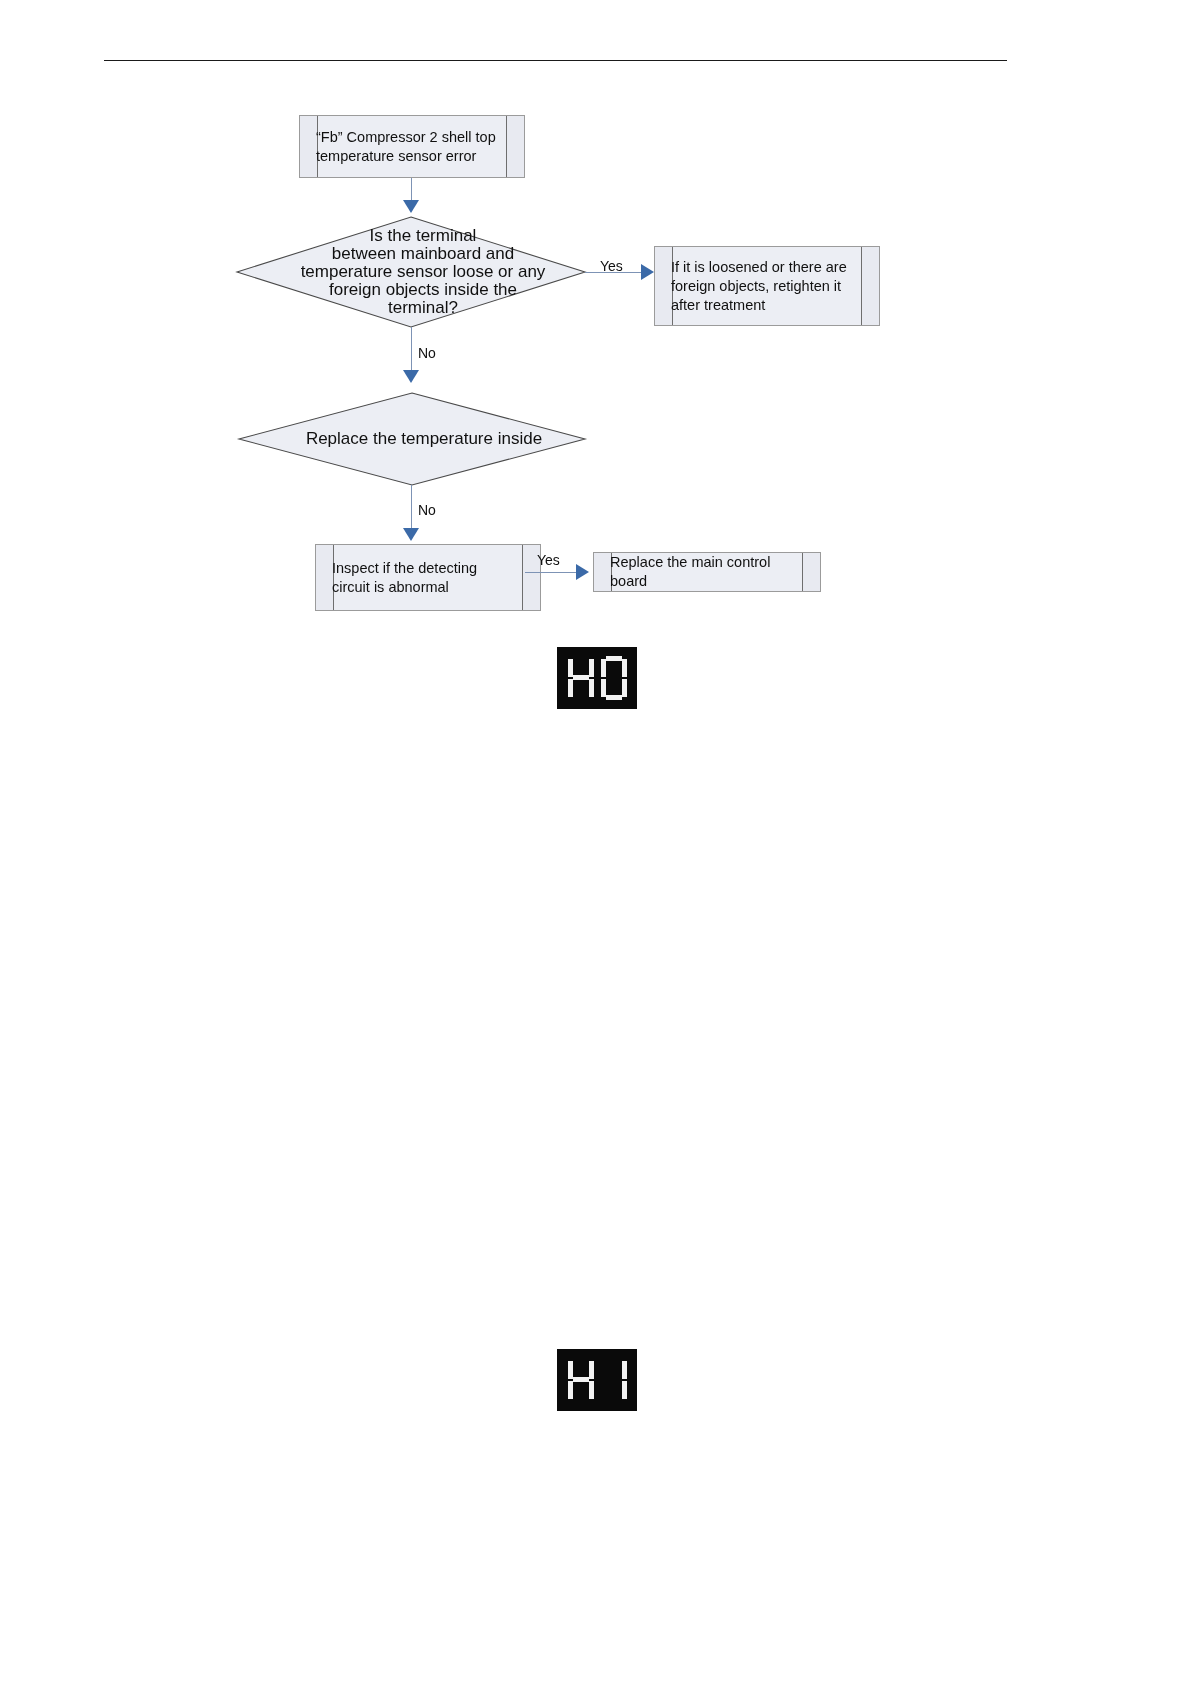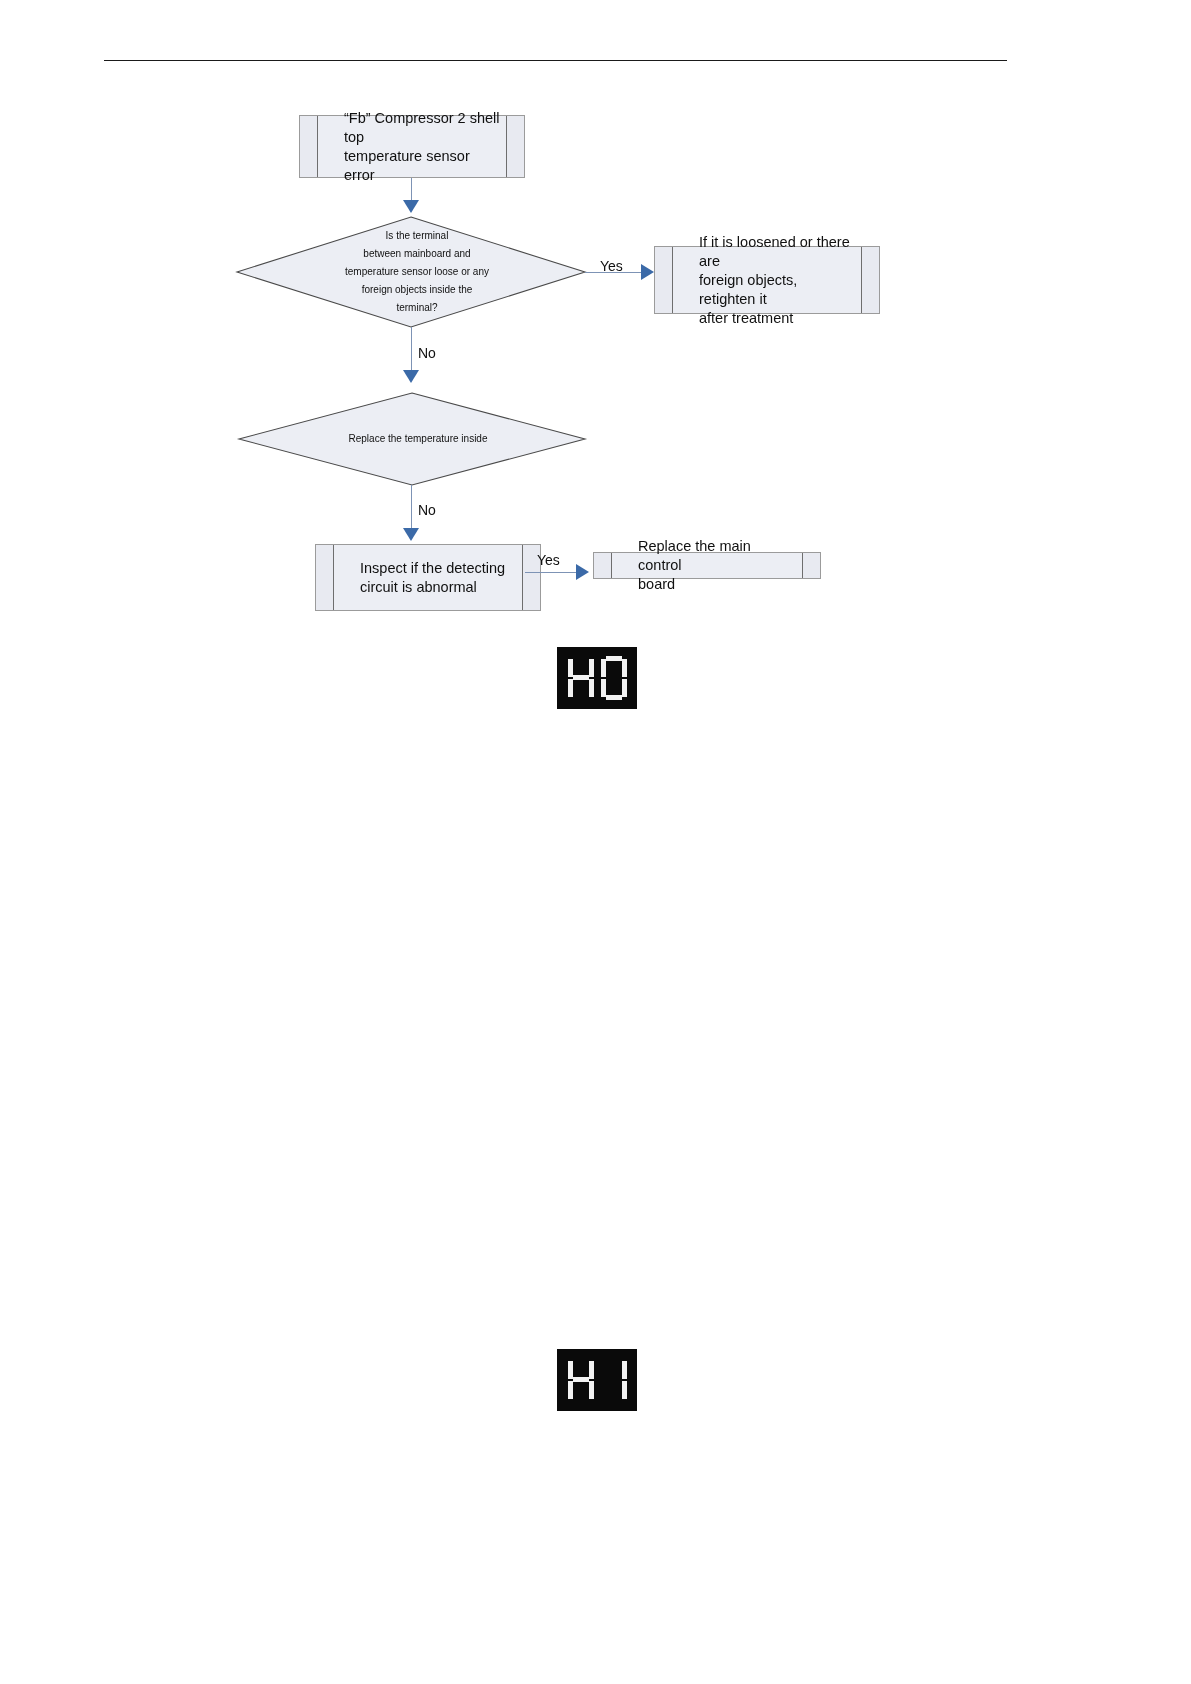--- a/index.html
+++ b/index.html
@@ -49,49 +49,49 @@
     right: 0;
     top: 0;
     bottom: 0;
     width: 17px;
     border-left: 1px solid #6e6e6e;
     background: #e8eaf1;
   }
   .flow-box .box-text {
     position: relative;
     z-index: 2;
-    padding-left: 44px;
+    padding-left: 16px;
     padding-right: 22px;
     font-size: 14.5px;
     line-height: 19px;
     color: #101010;
     white-space: pre-line;
   }
 
   
   .diamond-wrap {
     position: absolute;
   }
   .diamond-wrap svg {
     position: absolute;
     left: 0;
     top: 0;
     overflow: visible;
   }
   .diamond-wrap .diamond-text {
     position: absolute;
-    left: 6px;
+    left: 12px;
     top: 0;
     width: 100%;
     height: 100%;
     display: flex;
     align-items: center;
     justify-content: center;
     text-align: center;
-    font-size: 10px;
+    font-size: 17px;
     line-height: 18px;
     color: #101010;
     white-space: pre-line;
     z-index: 2;
   }
 
   
   .conn-line-v {
     position: absolute;
     width: 0;
@@ -177,21 +177,21 @@
 between mainboard and
 temperature sensor loose or any
 foreign objects inside the
 terminal?</div>
 </div>
 
 <div class="conn-line-h" style="left:585px; top:272px; width:62px;"></div>
 <div class="arrow-right" style="left:641px; top:264px;"></div>
 <div class="edge-label" style="left:600px; top:258px;">Yes</div>
 
-<div class="flow-box" style="left:654px; top:246px; width:226px; height:68px;">
+<div class="flow-box" style="left:654px; top:246px; width:226px; height:80px;">
   <div class="shadow-bar-left"></div>
   <div class="shadow-bar-right"></div>
   <div class="box-text">If it is loosened or there are
 foreign objects, retighten it
 after treatment</div>
 </div>
 
 <div class="conn-line-v" style="left:411px; top:327px; height:48px;"></div>
 <div class="arrow-down" style="left:403px; top:370px;"></div>
 <div class="edge-label" style="left:418px; top:345px;">No</div>
@@ -211,21 +211,21 @@
   <div class="shadow-bar-left"></div>
   <div class="shadow-bar-right"></div>
   <div class="box-text">Inspect if the detecting
 circuit is abnormal</div>
 </div>
 
 <div class="conn-line-h" style="left:525px; top:572px; width:56px;"></div>
 <div class="arrow-right" style="left:576px; top:564px;"></div>
 <div class="edge-label" style="left:537px; top:552px;">Yes</div>
 
-<div class="flow-box" style="left:593px; top:552px; width:228px; height:27px;">
+<div class="flow-box" style="left:593px; top:552px; width:228px; height:40px;">
   <div class="shadow-bar-left"></div>
   <div class="shadow-bar-right"></div>
   <div class="box-text">Replace the main control
 board</div>
 </div>
 
 <div class="led-panel" style="left:557px; top:647px; width:80px; height:62px;">
   <div class="seg-digit">
     <span class="seg a off"></span>
     <span class="seg b"></span>

